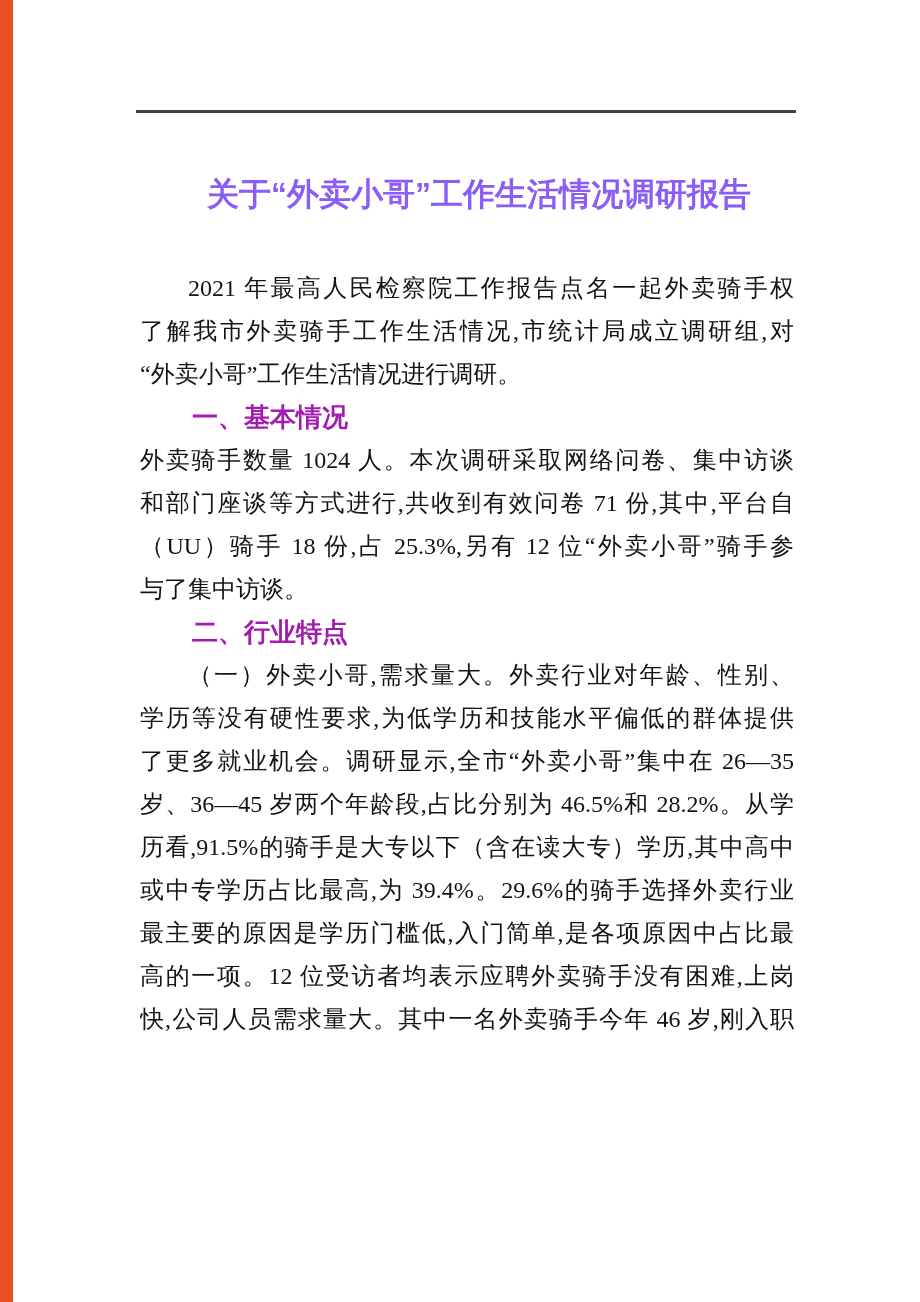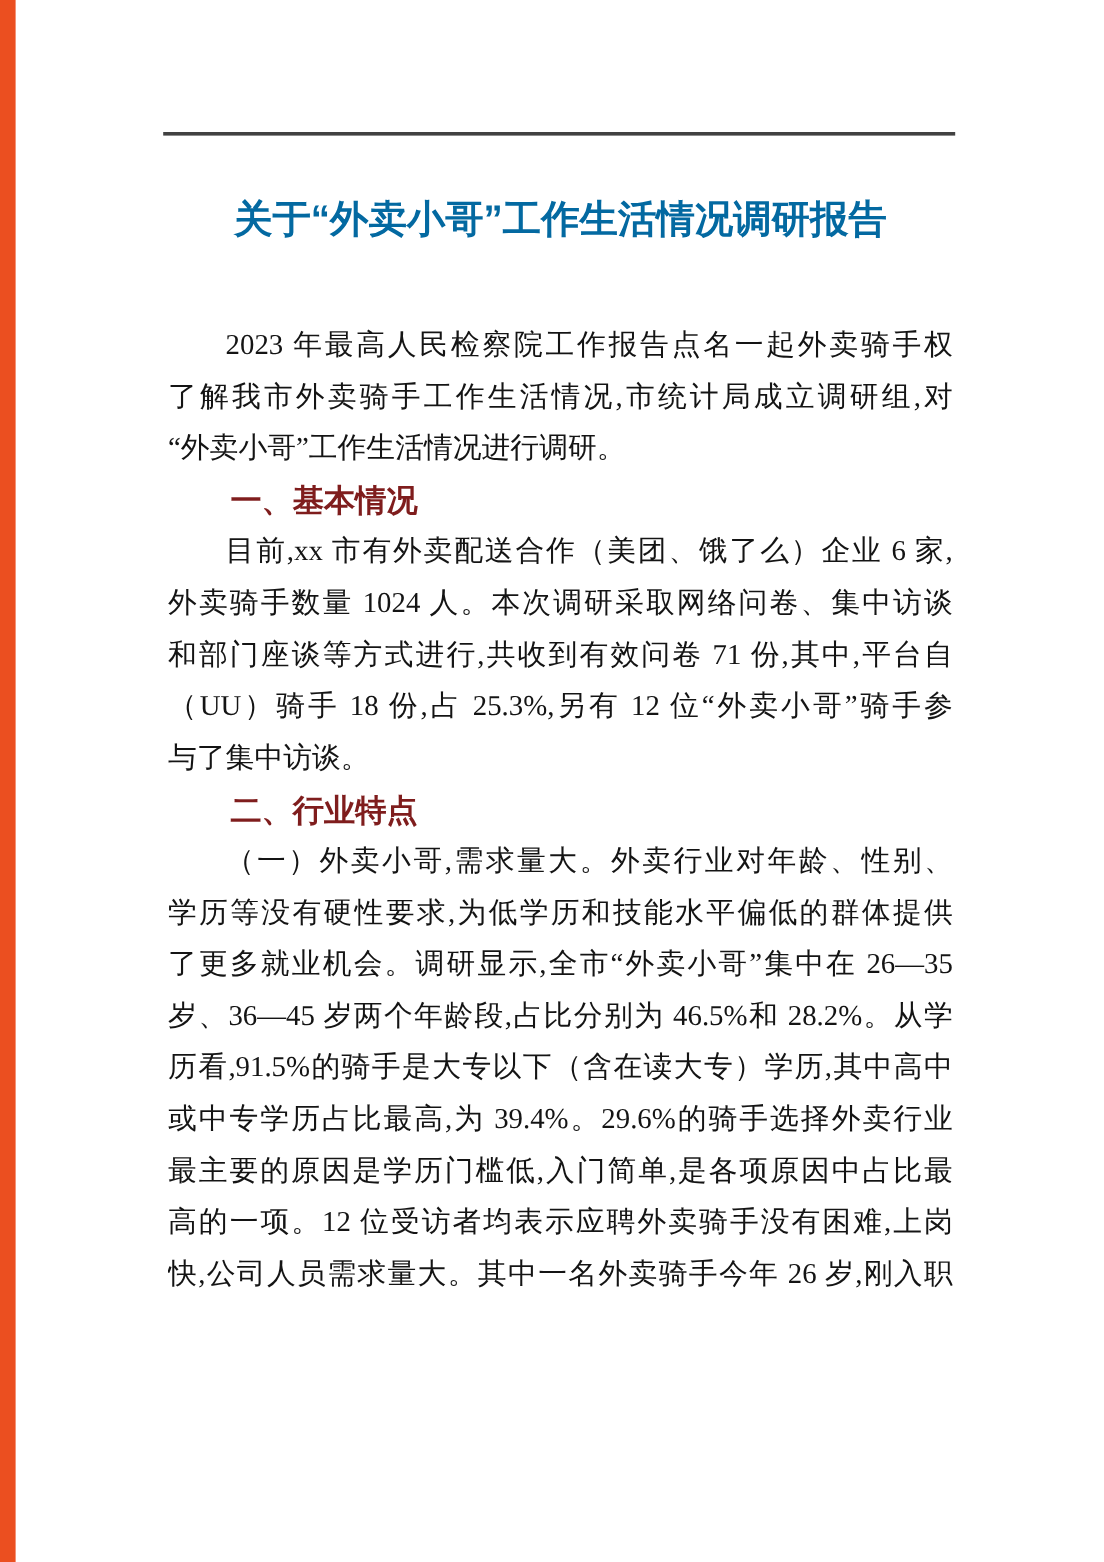--- a/index.html
+++ b/index.html
@@ -30,27 +30,27 @@
     top: 110px;
     width: 660px;
     height: 3px;
     background: var(--divider, #414141);
   }
   .title {
     position: absolute;
     left: 140px;
     top: 156px;
     width: 654px;
-    margin: 0;
+    margin: 12px;
     text-align: center;
     font-family: "Liberation Sans", "DejaVu Sans", sans-serif;
     font-weight: 700;
     font-size: 32px;
     line-height: 52px;
-    color: #0369a1;
+    color: #8b5cf6;
     white-space: nowrap;
   }
   .column {
     position: absolute;
     left: 140px;
     top: 267px;
     width: 654px;
   }
   .ln {
     height: 43px;
@@ -68,49 +68,48 @@
     text-align: right;
     text-align-last: left;
   }
   .ln.hd {
     text-align: left;
     text-align-last: left;
     text-indent: 2em;
     font-family: "Liberation Sans", "DejaVu Sans", sans-serif;
     font-weight: 700;
     font-size: 26px;
-    color: #7f1d1d;
+    color: #a21caf;
   }
 </style>
 </head>
 <body>
 
 <div class="page">
   <div class="accent-bar"></div>
   <div class="divider"></div>
   <h1 class="title">关于“外卖小哥”工作生活情况调研报告</h1>
 
   <div class="column">
-    <div class="ln first">2023 年最高人民检察院工作报告点名一起外卖骑手权</div>
+    <div class="ln first">2021 年最高人民检察院工作报告点名一起外卖骑手权</div>
     <div class="ln">了解我市外卖骑手工作生活情况,市统计局成立调研组,对</div>
     <div class="ln end">“外卖小哥”工作生活情况进行调研。</div>
 
     <div class="ln hd">一、基本情况</div>
 
-    <div class="ln first">目前,xx 市有外卖配送合作（美团、饿了么）企业 6 家,</div>
     <div class="ln">外卖骑手数量 1024 人。本次调研采取网络问卷、集中访谈</div>
     <div class="ln">和部门座谈等方式进行,共收到有效问卷 71 份,其中,平台自</div>
     <div class="ln">（UU）骑手 18 份,占 25.3%,另有 12 位“外卖小哥”骑手参</div>
     <div class="ln end">与了集中访谈。</div>
 
     <div class="ln hd">二、行业特点</div>
 
     <div class="ln first">（一）外卖小哥,需求量大。外卖行业对年龄、性别、</div>
     <div class="ln">学历等没有硬性要求,为低学历和技能水平偏低的群体提供</div>
     <div class="ln">了更多就业机会。调研显示,全市“外卖小哥”集中在 26—35</div>
     <div class="ln">岁、36—45 岁两个年龄段,占比分别为 46.5%和 28.2%。从学</div>
     <div class="ln">历看,91.5%的骑手是大专以下（含在读大专）学历,其中高中</div>
     <div class="ln">或中专学历占比最高,为 39.4%。29.6%的骑手选择外卖行业</div>
     <div class="ln">最主要的原因是学历门槛低,入门简单,是各项原因中占比最</div>
     <div class="ln">高的一项。12 位受访者均表示应聘外卖骑手没有困难,上岗</div>
-    <div class="ln">快,公司人员需求量大。其中一名外卖骑手今年 26 岁,刚入职</div>
+    <div class="ln">快,公司人员需求量大。其中一名外卖骑手今年 46 岁,刚入职</div>
   </div>
 </div>
 
 </body></html>

